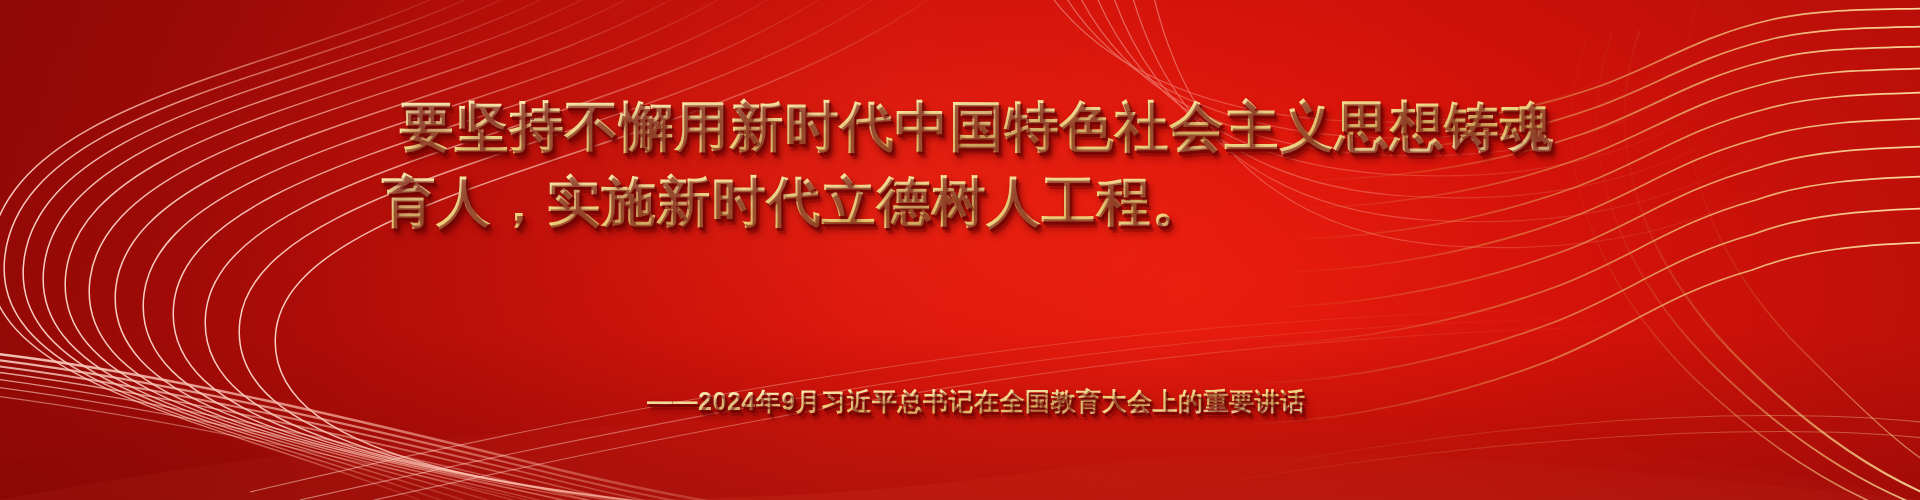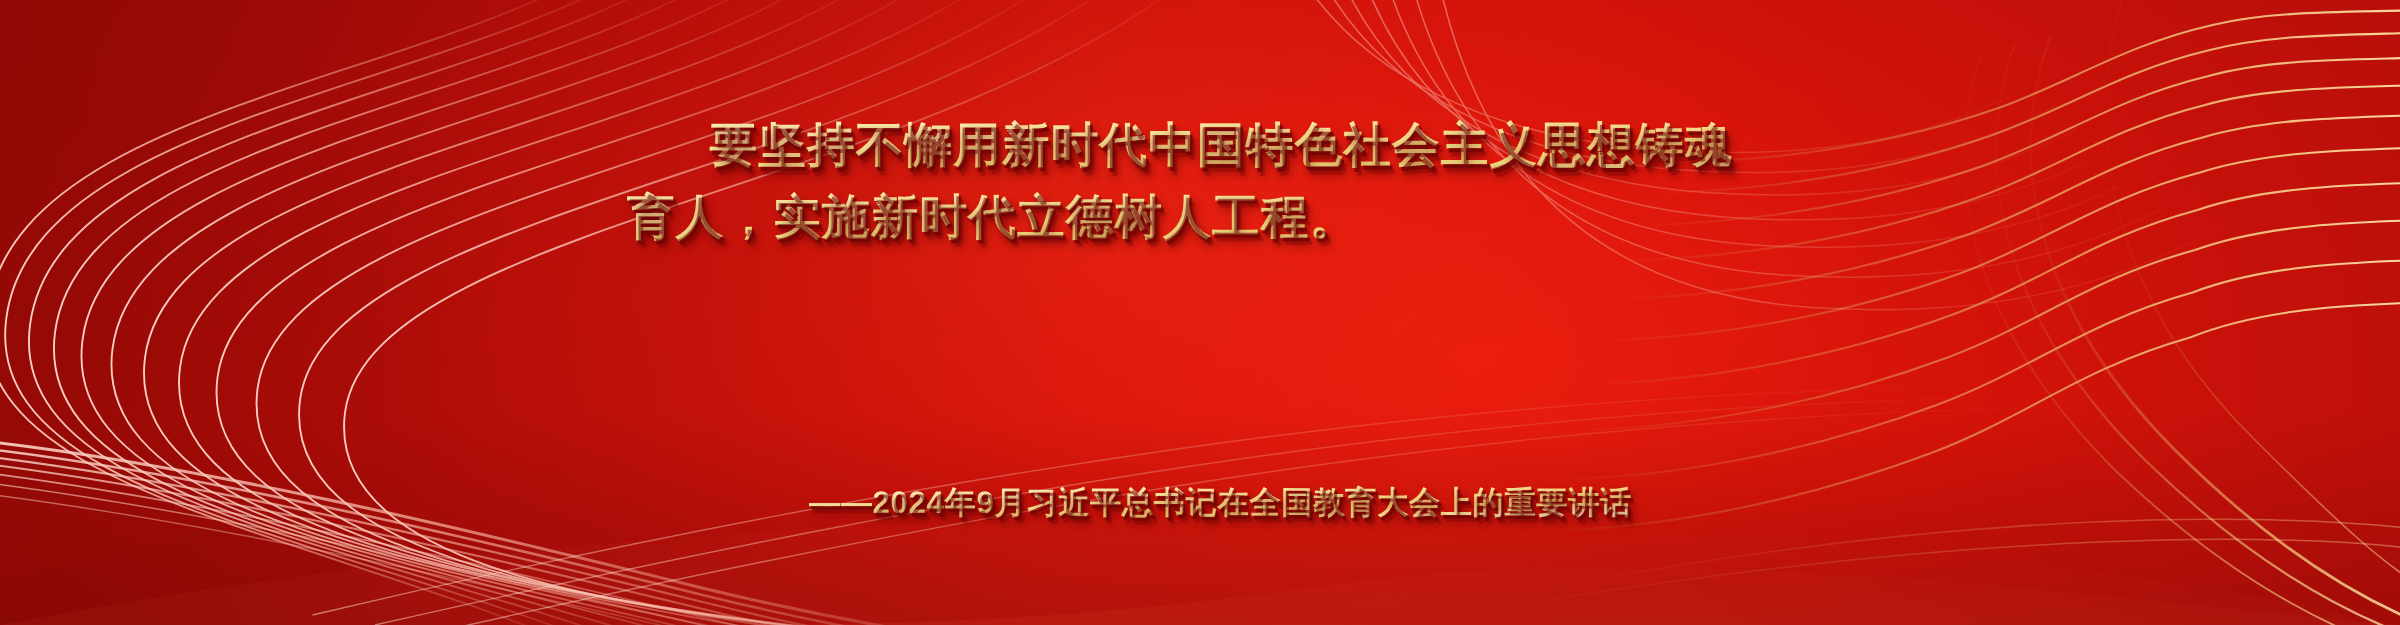--- a/index.html
+++ b/index.html
@@ -50,21 +50,21 @@
     left:0; top:0;
     width:1920px; height:500px;
   }
 
   .headline {
     position:absolute;
     left:0; right:0;
     top:96px;
     text-align:center;
     line-height:1.13;
-    font-size:38px;
+    font-size:54px;
     font-weight:bold;
     letter-spacing:1px;
     font-family:"Liberation Sans", "DejaVu Sans", sans-serif;
   }
   .hl-line { display:block; white-space:pre; }
   .hl-line.l1 { padding-left:34px; }
   .hl-line.l2 { padding-left:0; margin-left:-332px; margin-top:14px; }
 
   .goldtext {
     background-image:linear-gradient(178deg,

